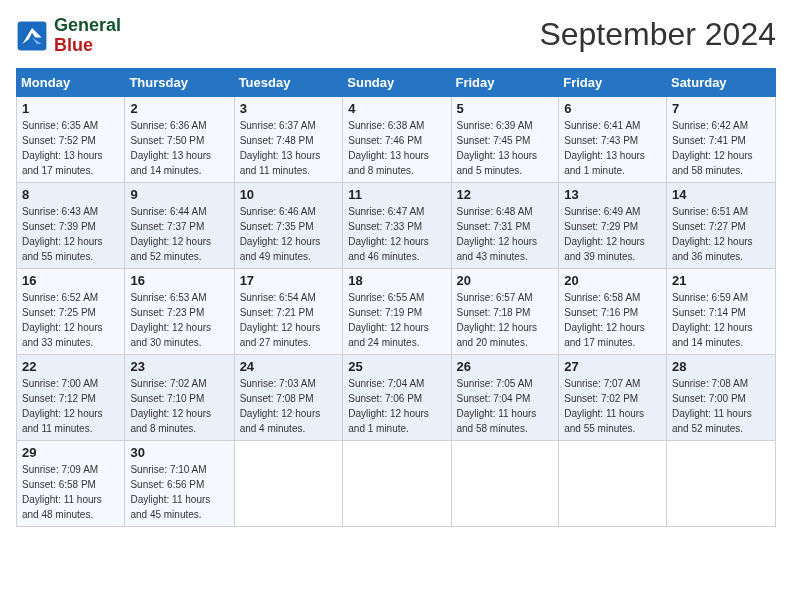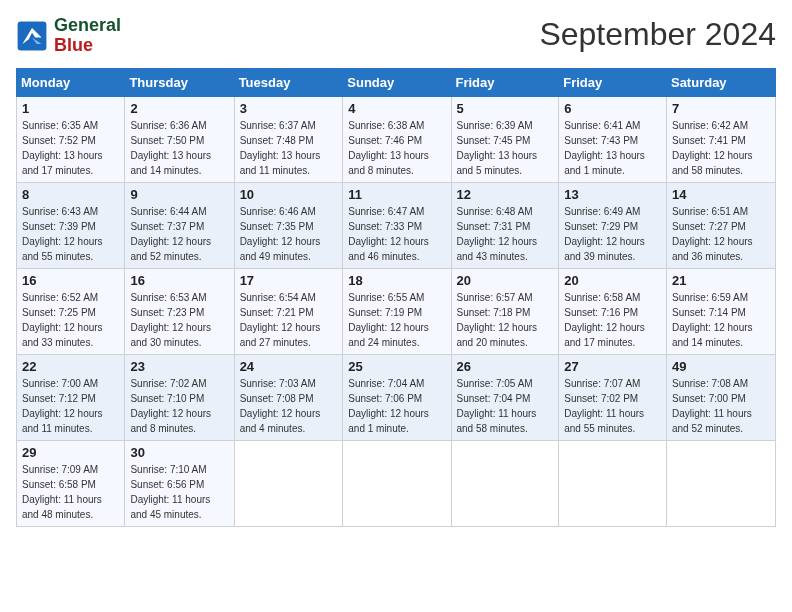--- a/index.html
+++ b/index.html
@@ -234,21 +234,21 @@
       </td>
         <td>
         <span class="day-num">26</span>
         <span class="day-detail">Sunrise: 7:05 AM<br>Sunset: 7:04 PM<br>Daylight: 11 hours and 58 minutes.</span>
       </td>
         <td>
         <span class="day-num">27</span>
         <span class="day-detail">Sunrise: 7:07 AM<br>Sunset: 7:02 PM<br>Daylight: 11 hours and 55 minutes.</span>
       </td>
         <td>
-        <span class="day-num">49</span>
+        <span class="day-num">28</span>
         <span class="day-detail">Sunrise: 7:08 AM<br>Sunset: 7:00 PM<br>Daylight: 11 hours and 52 minutes.</span>
       </td>
       </tr>
       <tr>
         <td>
         <span class="day-num">29</span>
         <span class="day-detail">Sunrise: 7:09 AM<br>Sunset: 6:58 PM<br>Daylight: 11 hours and 48 minutes.</span>
       </td>
         <td>
         <span class="day-num">30</span>

